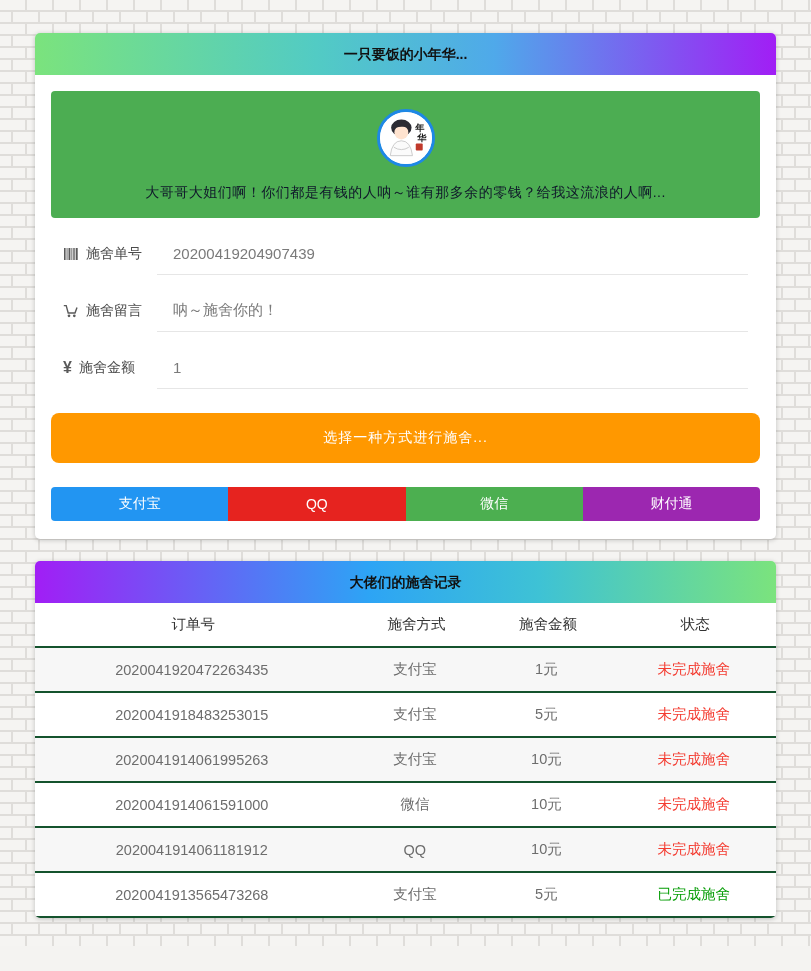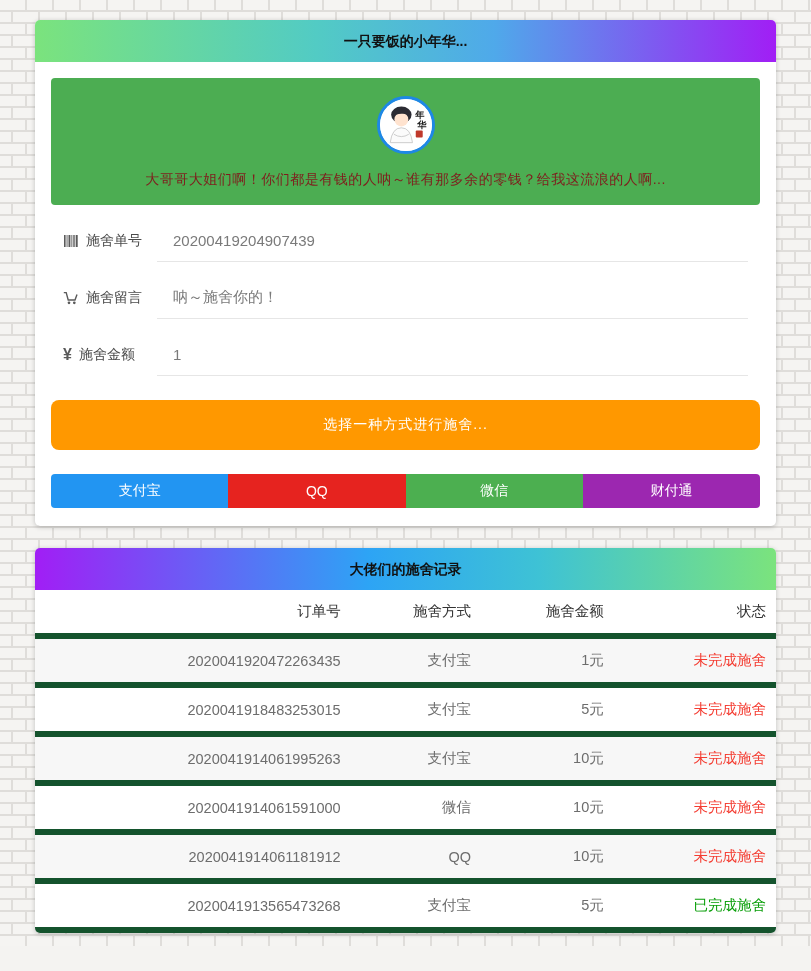--- a/index.html
+++ b/index.html
@@ -12,41 +12,41 @@
       conic-gradient(at 25px 10px, rgba(0,0,0,0) 270deg, #f5f4f2 270deg);
     background-size:27px 24px, 27px 24px;
     background-position:0 0, 13px 12px;
   }
   .wrap { width:741px; margin:0 auto; }
 
   .card {
     background:#fff; border-radius:5px; overflow:hidden;
     box-shadow:0 1px 5px rgba(0,0,0,.22);
   }
-  .card1 { margin-top:20px; }
+  .card1 { margin-top:33px; }
   .card2 { margin-top:22px; }
 
   .card-header {
     height:42px; line-height:42px; text-align:center;
     font-size:14px; font-weight:700; color:#111;
   }
   .grad-gp { background:linear-gradient(90deg,#7be37d 0%,#52cbc4 38%,#4fa9ea 62%,#a11ef5 100%); }
   .grad-pg { background:linear-gradient(90deg,#a11ef5 0%,#2da4f5 45%,#3ec2d5 68%,#7be37d 100%); }
 
   .card-body { padding:16px 16px 18px 16px; }
 
   .banner {
     background:#4cad52; border-radius:4px; text-align:center;
     padding:18px 20px 16px 20px;
   }
   .avatar {
     width:58px; height:58px; border-radius:50%; background:#fff;
     border:3px solid #1e88e5; display:inline-block; overflow:hidden;
   }
-  .banner-msg { color:#7f1d1d; font-size:14px; margin-top:13px; letter-spacing:.5px; }
+  .banner-msg { color:#0f172a; font-size:14px; margin-top:13px; letter-spacing:.5px; }
 
   .fields { padding:0 12px; }
   .field { display:flex; align-items:flex-start; margin-top:27px; }
   .field-label {
     display:flex; align-items:center; gap:7px; width:94px; flex:none;
     padding-bottom:12px; font-size:14px; color:#4a4a4a; white-space:nowrap;
   }
   .field-label svg { flex:none; }
   .yuan-glyph { font-size:16px; font-weight:700; color:#5a5a5a; line-height:14px; }
   .field-input {
@@ -62,22 +62,22 @@
   }
 
   .pay-row { display:flex; margin-top:24px; border-radius:4px; overflow:hidden; }
   .pay-btn {
     flex:1; height:34px; border:none; cursor:pointer; color:#fff;
     font-size:14px; font-family:inherit;
   }
 
   table { width:100%; border-collapse:collapse; table-layout:fixed; }
   th, td {
-    text-align:right; font-weight:400; font-size:14.5px;
-    padding:12px 10px 12px 11px; border-bottom:6px solid #14532d;
+    text-align:center; font-weight:400; font-size:14.5px;
+    padding:12px 10px 12px 11px; border-bottom:2px solid #14532d;
     overflow:hidden; white-space:nowrap;
   }
   th { color:#333; height:41px; }
   td { color:#6d6d6d; height:40px;padding-left:8px; }
   .col-order  { width:42.6%; }
   .col-method { width:17.6%; }
   .col-amount { width:17.9%; }
   .col-status { width:21.9%; }
   tr.stripe td { background:#f7f7f7; }
   td.status-pending { color:#f43b30; }

